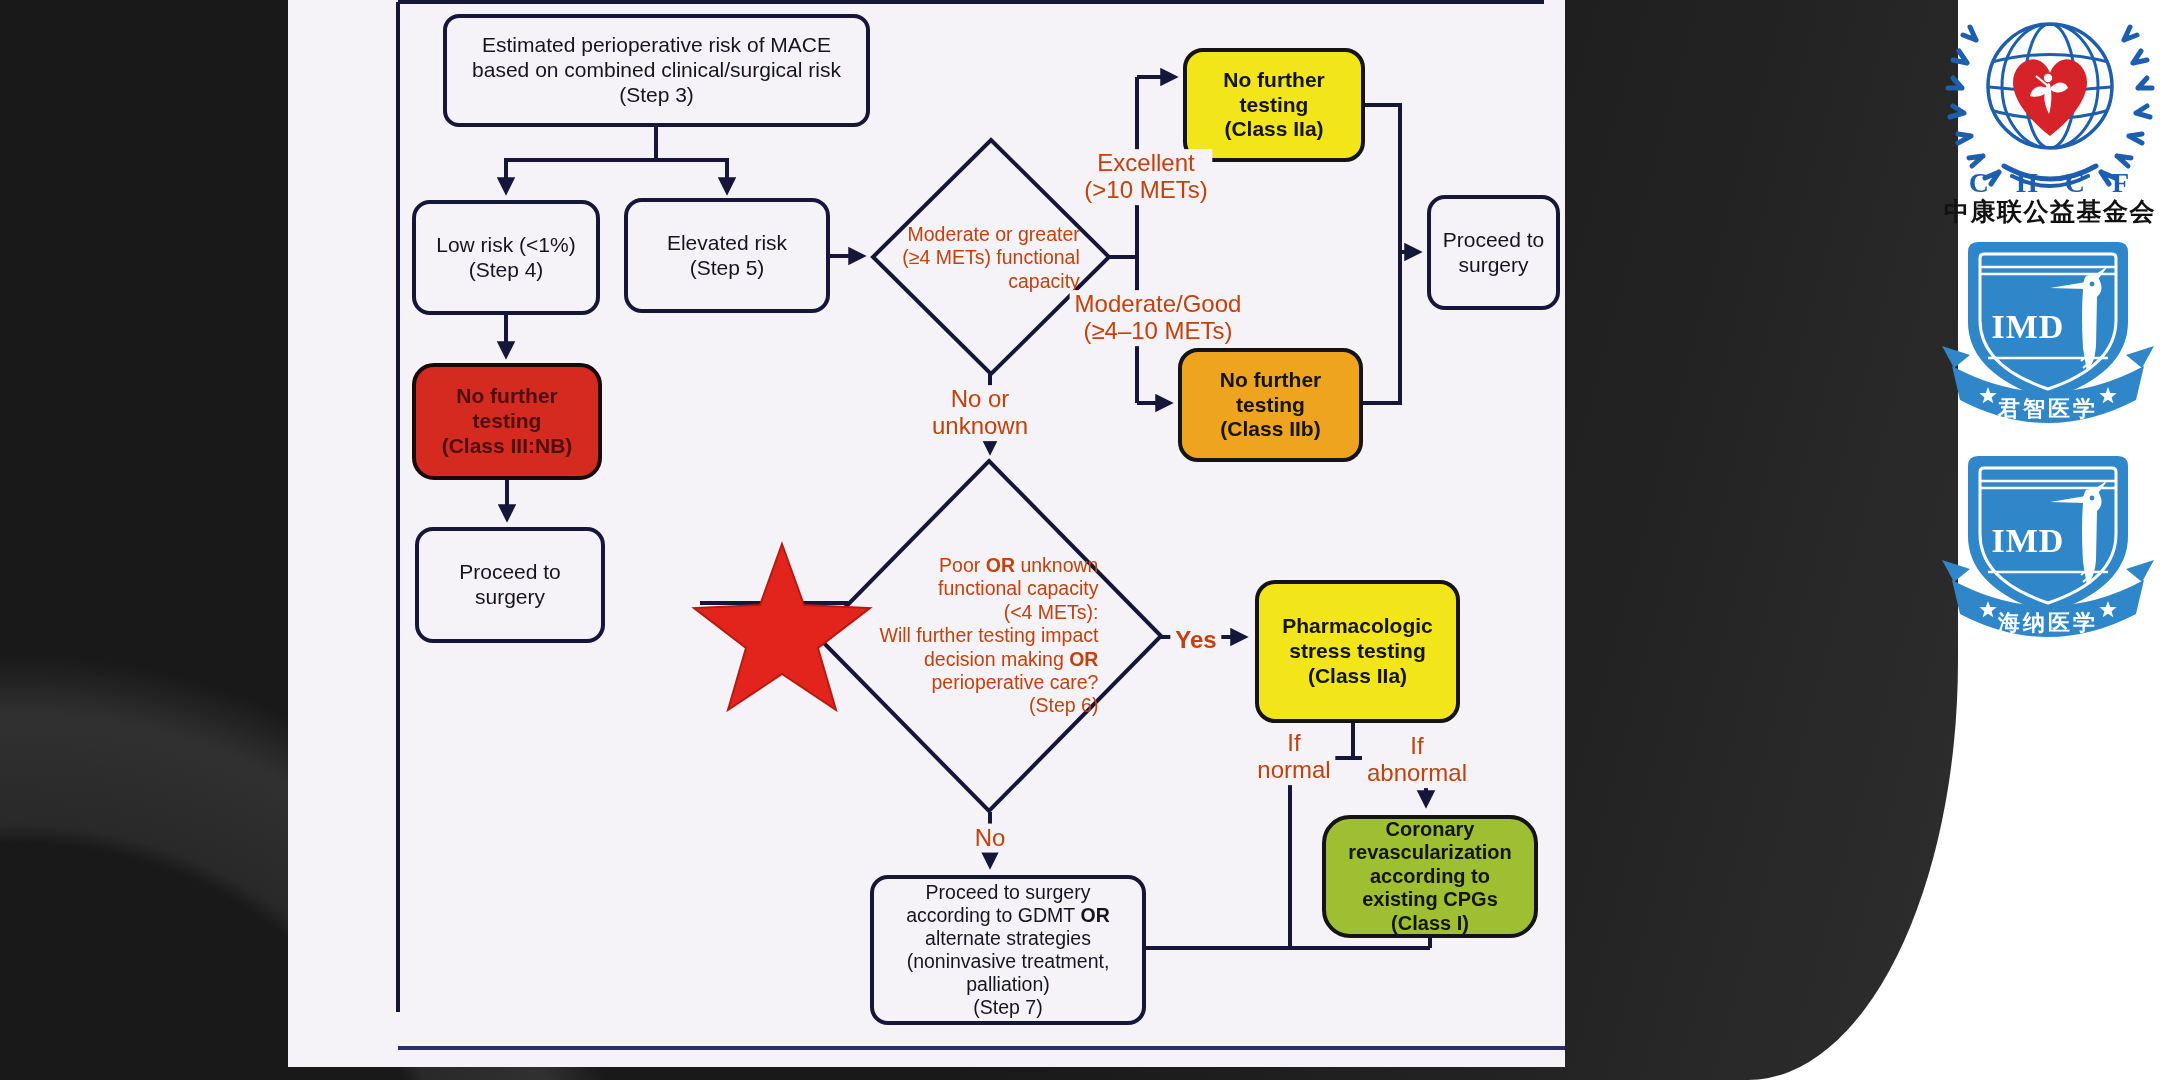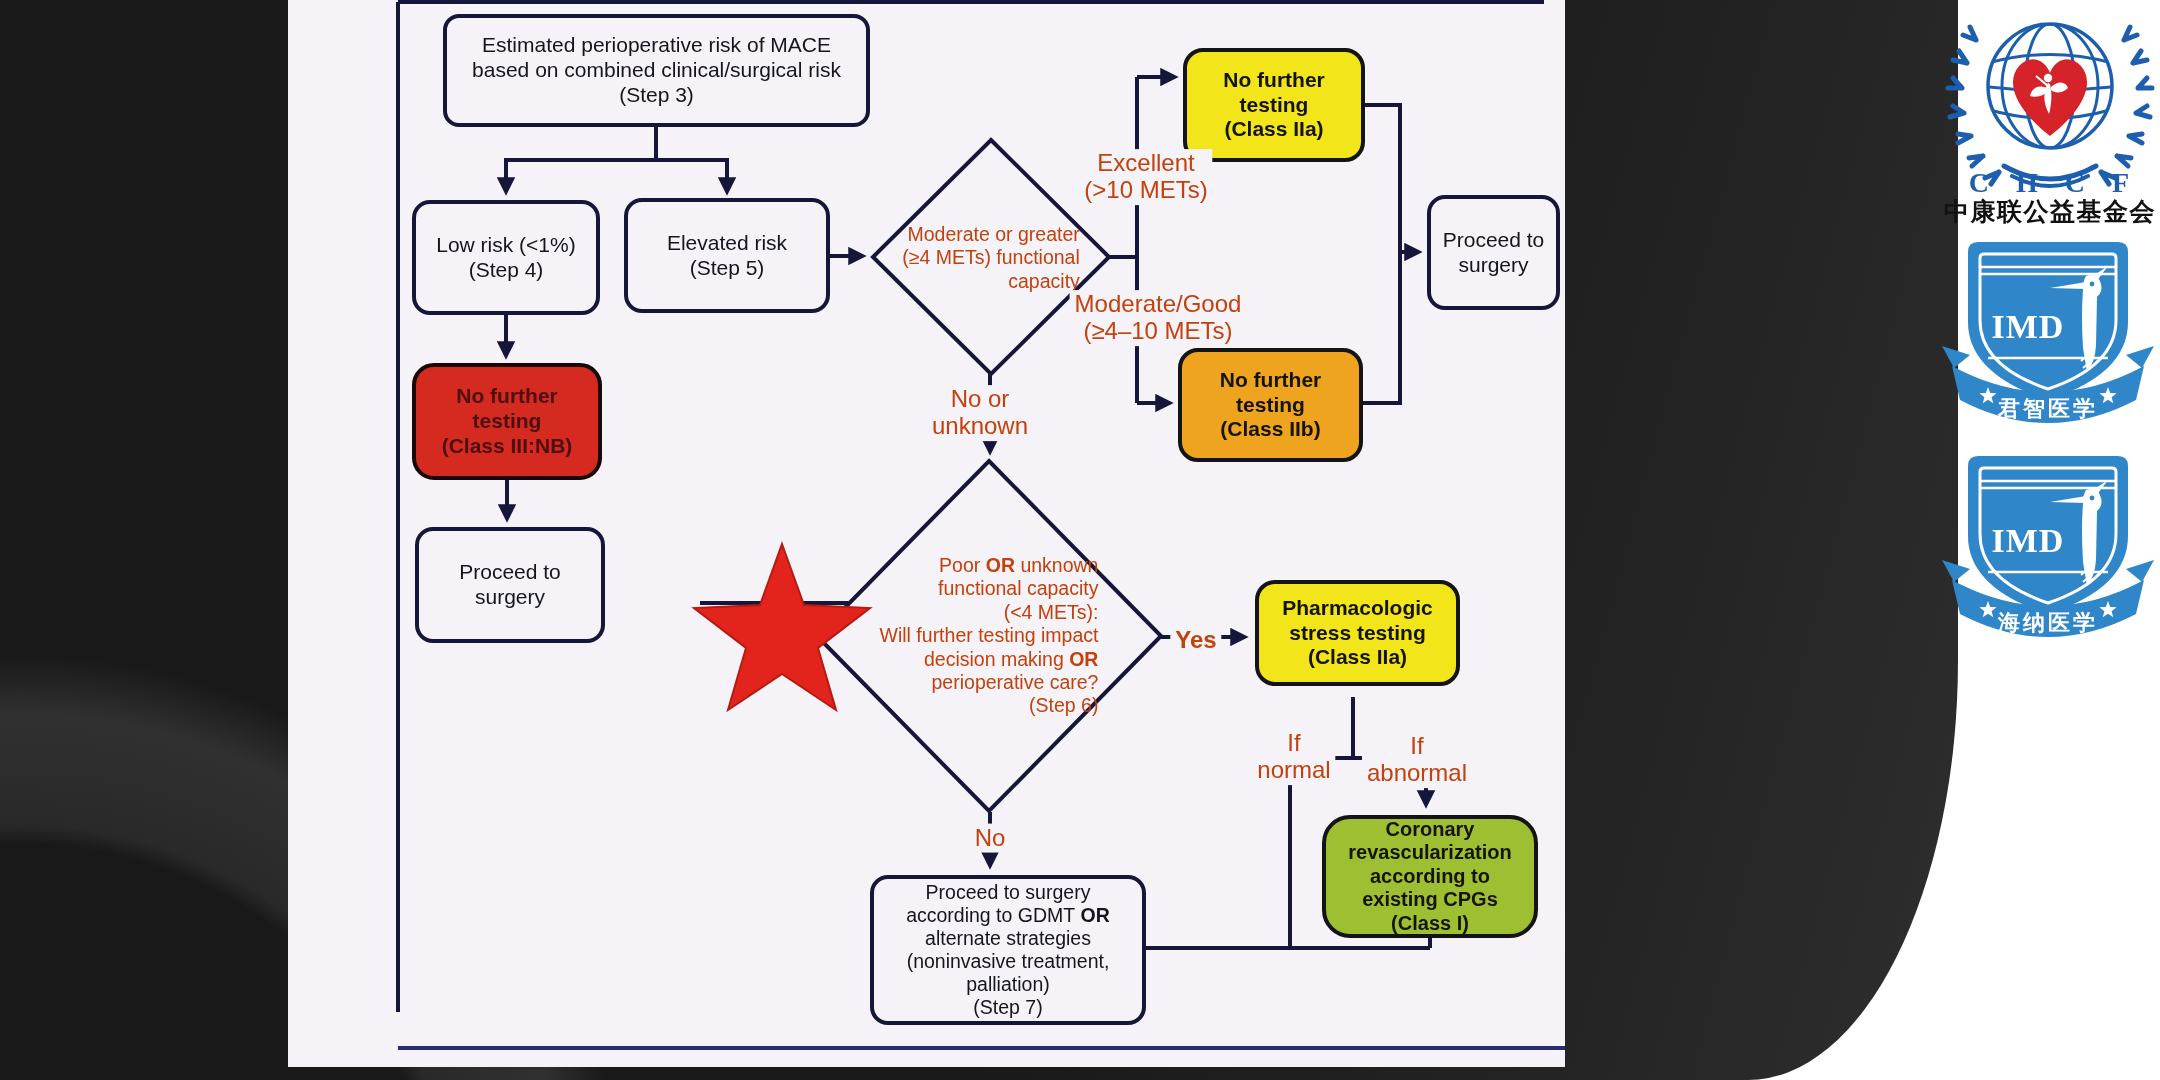--- a/index.html
+++ b/index.html
@@ -113,21 +113,21 @@
     </div>
   <div class="node orange" style="left:1178px;top:348px;width:185px;height:114px;">
       <div>No further</div>
       <div>testing</div>
       <div>(Class IIb)</div>
     </div>
   <div class="node" style="left:1427px;top:195px;width:133px;height:115px;">
       <div>Proceed to</div>
       <div>surgery</div>
     </div>
-  <div class="node yellow" style="left:1255px;top:580px;width:205px;height:106px;">
+  <div class="node yellow" style="left:1255px;top:580px;width:205px;height:143px;">
       <div>Pharmacologic</div>
       <div>stress testing</div>
       <div>(Class IIa)</div>
     </div>
   <div class="node green" style="left:1322px;top:815px;width:216px;height:123px;">
       <div>Coronary</div>
       <div>revascularization</div>
       <div>according to</div>
       <div>existing CPGs</div>
       <div>(Class I)</div>

